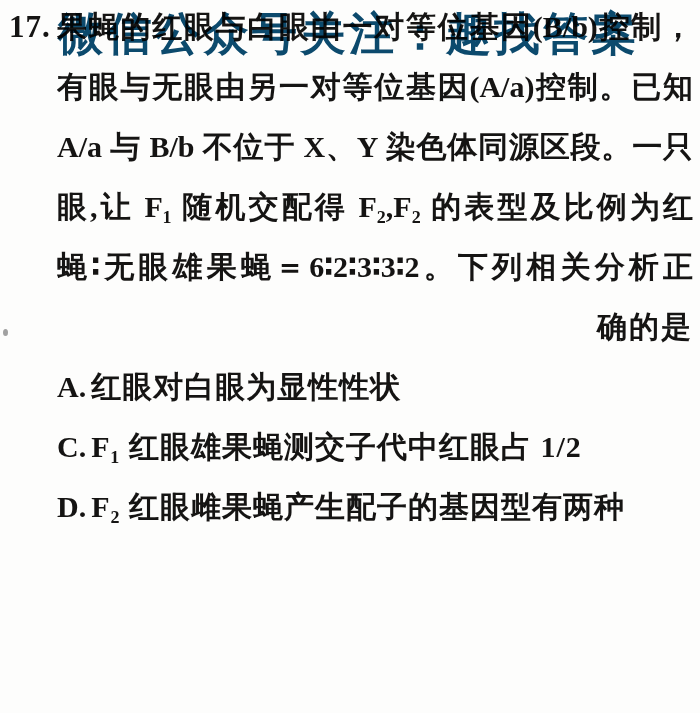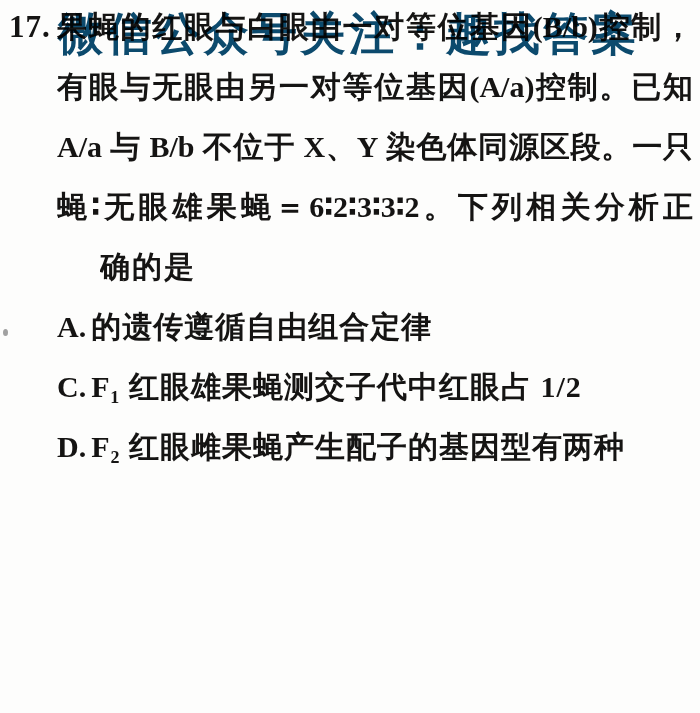--- a/index.html
+++ b/index.html
@@ -38,21 +38,21 @@
     height: 60px;
     line-height: 60px;
     font-size: 30px;
     overflow: hidden;
   }
   .tline.justify {
     text-align: justify;
     text-align-last: justify;
   }
   .tline.plain {
-    text-align: left;
+    text-align: right;
     letter-spacing: 2px;
     margin-left: 43px;
   }
   .option {
     height: 60px;
     line-height: 60px;
     font-size: 30px;
     white-space: nowrap;
     letter-spacing: 1px;
   }
@@ -86,25 +86,26 @@
 <body style="background: rgb(253, 253, 252); color: rgb(21, 20, 19);">
 
 <div class="doc">
 
   <div class="qnum">17.</div>
 
   <div class="lines">
     <div class="tline justify">果蝇的红眼与白眼由一对等位基因(B/b)控制，</div>
     <div class="tline justify">有眼与无眼由另一对等位基因(A/a)控制。已知</div>
     <div class="tline justify">A/a 与 B/b 不位于 X、Y 染色体同源区段。一只</div>
+    <div class="tline justify">眼,让 F₁ 随机交配得 F₂,F₂ 的表型及比例为红</div>
     <div class="tline justify">蝇∶无眼雄果蝇＝6∶2∶3∶3∶2。下列相关分析正</div>
     <div class="tline plain">确的是</div>
 
     <div class="option">
-      <span class="opt-label">A.</span><span>的遗传遵循自由组合定律</span>
+      <span class="opt-label">A.</span><span>红眼对白眼为显性性状</span>
     </div>
     <div class="option">
       <span class="opt-label">C.</span><span>F₁ 红眼雄果蝇测交子代中红眼占 1/2</span>
     </div>
     <div class="option">
       <span class="opt-label">D.</span><span>F₂ 红眼雌果蝇产生配子的基因型有两种</span>
     </div>
   </div>
 
   <div class="watermark" style="color: #0c4a6e;">微信公众号关注：趣找答案</div>

